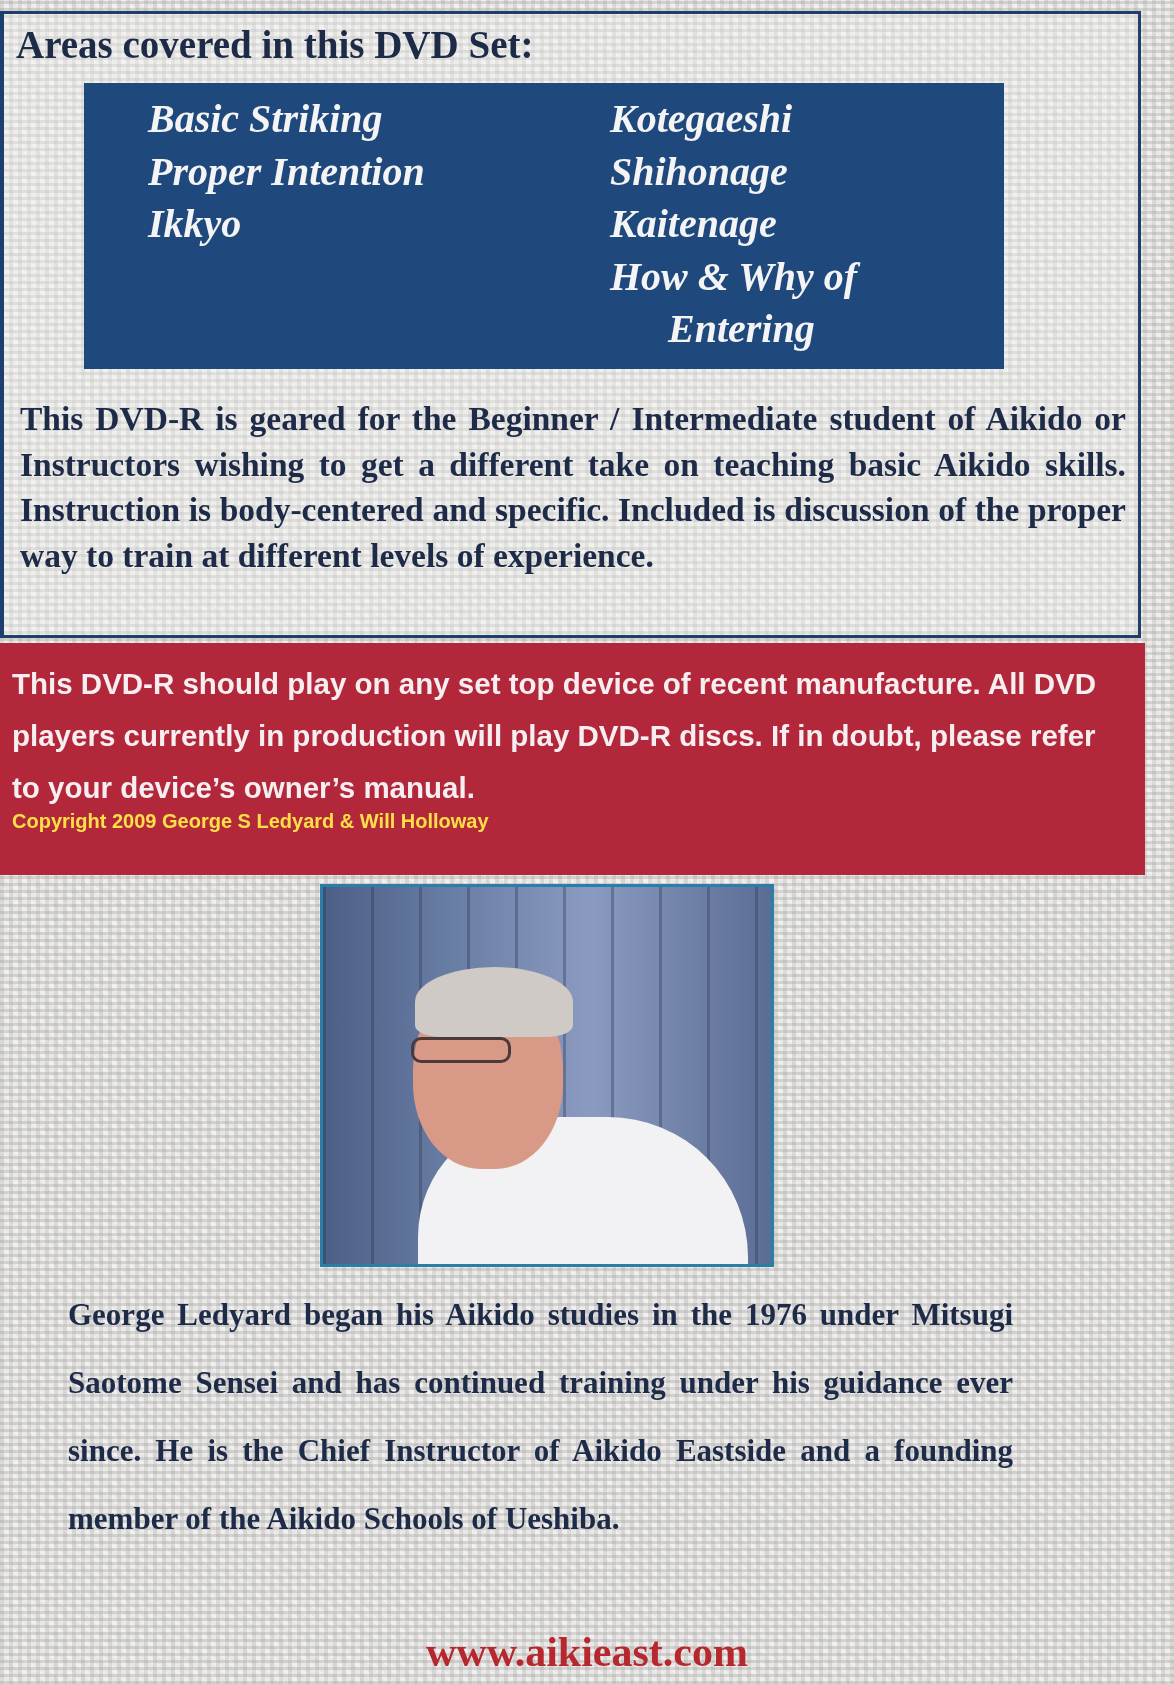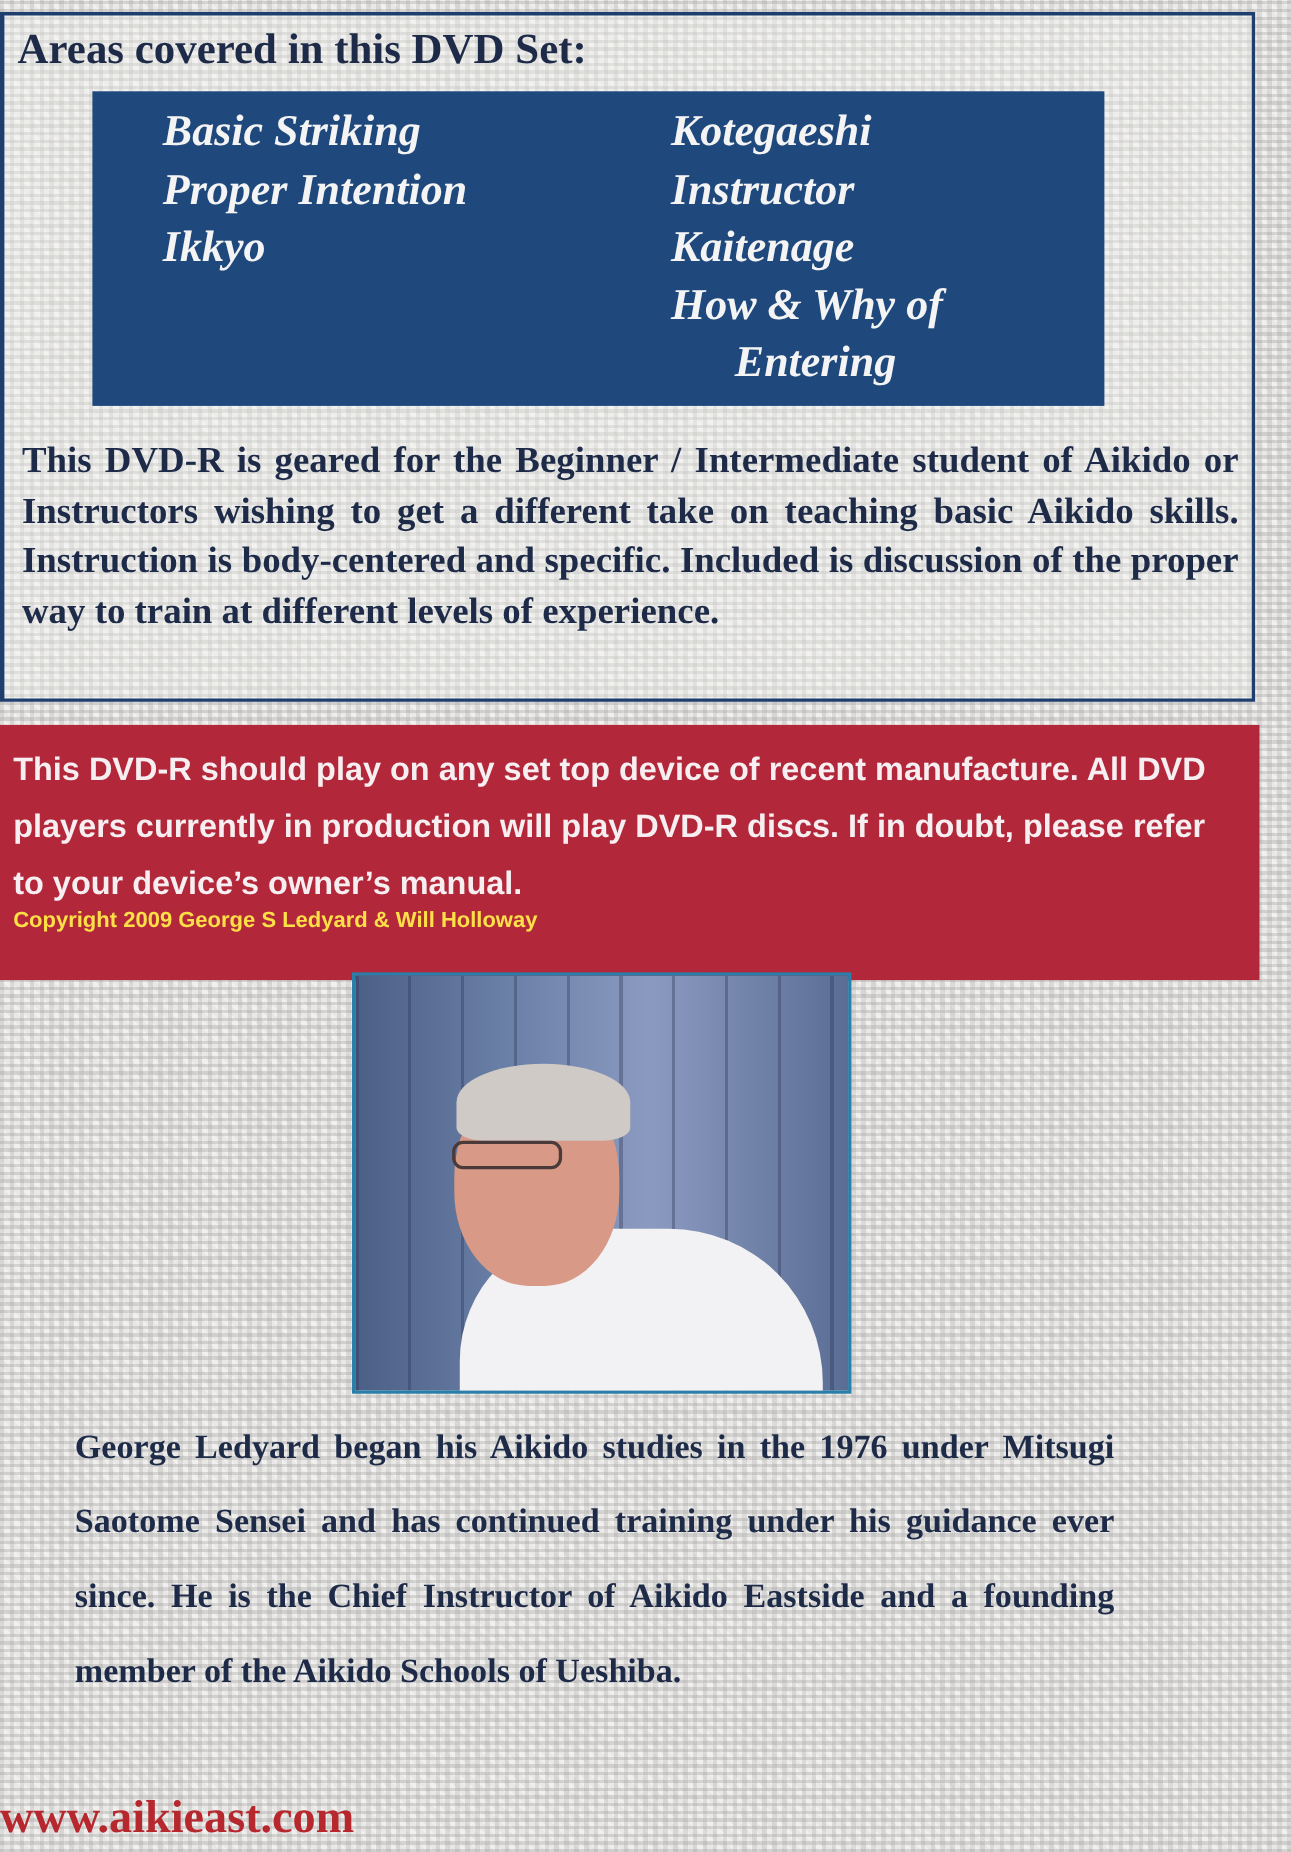--- a/index.html
+++ b/index.html
@@ -34,21 +34,20 @@
   }
   .topic.indent{padding-left:58px;}
   .desc{
     position:absolute;left:16px;top:392px;width:1106px;margin:4px;
     font-size:33.5px;font-weight:bold;color:#1e2b48;line-height:45.5px;
     text-align:justify;
   }
   .red-band{
     position:absolute;left:0;top:643px;width:1145px;height:232px;
     background:#b2283a;
-    margin-top:16px;
   }
   .red-text{
     position:absolute;left:12px;top:15px;width:1110px;
     font-family:"Liberation Sans", sans-serif;font-weight:bold;
     color:#f6eef0;font-size:29.5px;line-height:52px;
   }
   .red-copy{
     position:absolute;left:12px;top:167px;
     font-family:"Liberation Sans", sans-serif;font-weight:bold;
     color:#fde047;font-size:20px;
@@ -77,40 +76,40 @@
   .photo .glasses{
     position:absolute;left:88px;top:150px;width:100px;height:26px;
     border:3px solid #4a3a3a;border-radius:10px;box-sizing:border-box;
   }
   .bio{
     position:absolute;left:68px;top:1281px;width:945px;margin:0;
     font-size:31px;font-weight:bold;color:#1e2b48;line-height:68px;
     text-align:justify;
   }
   .url{
-    position:absolute;left:0;width:1174px;top:1628px;text-align:left;
+    position:absolute;left:0;width:1174px;top:1628px;text-align:center;
     font-size:42px;font-weight:bold;color:#b7282e;
   }
 </style>
 </head>
 <body>
 
 <div class="top-frame"></div>
 
 <h1 class="top-heading">Areas covered in this DVD Set:</h1>
 
 <div class="topics-box">
   <div class="topics-col left">
     <div class="topic">Basic Striking</div>
     <div class="topic">Proper Intention</div>
     <div class="topic">Ikkyo</div>
   </div>
   <div class="topics-col right">
     <div class="topic">Kotegaeshi</div>
-    <div class="topic">Instructor</div>
+    <div class="topic">Shihonage</div>
     <div class="topic">Kaitenage</div>
     <div class="topic">How &amp; Why of</div>
     <div class="topic indent">Entering</div>
   </div>
 </div>
 
 <p class="desc">This DVD-R is geared for the Beginner / Intermediate student of Aikido or Instructors wishing to get a different take on teaching basic Aikido skills. Instruction is body-centered and specific. Included is discussion of the proper way to train at different levels of experience.</p>
 
 <div class="red-band">
   <div class="red-text">This DVD-R should play on any set top device of recent manufacture. All DVD players currently in production will play DVD-R discs. If in doubt, please refer to your device’s owner’s manual.</div>

